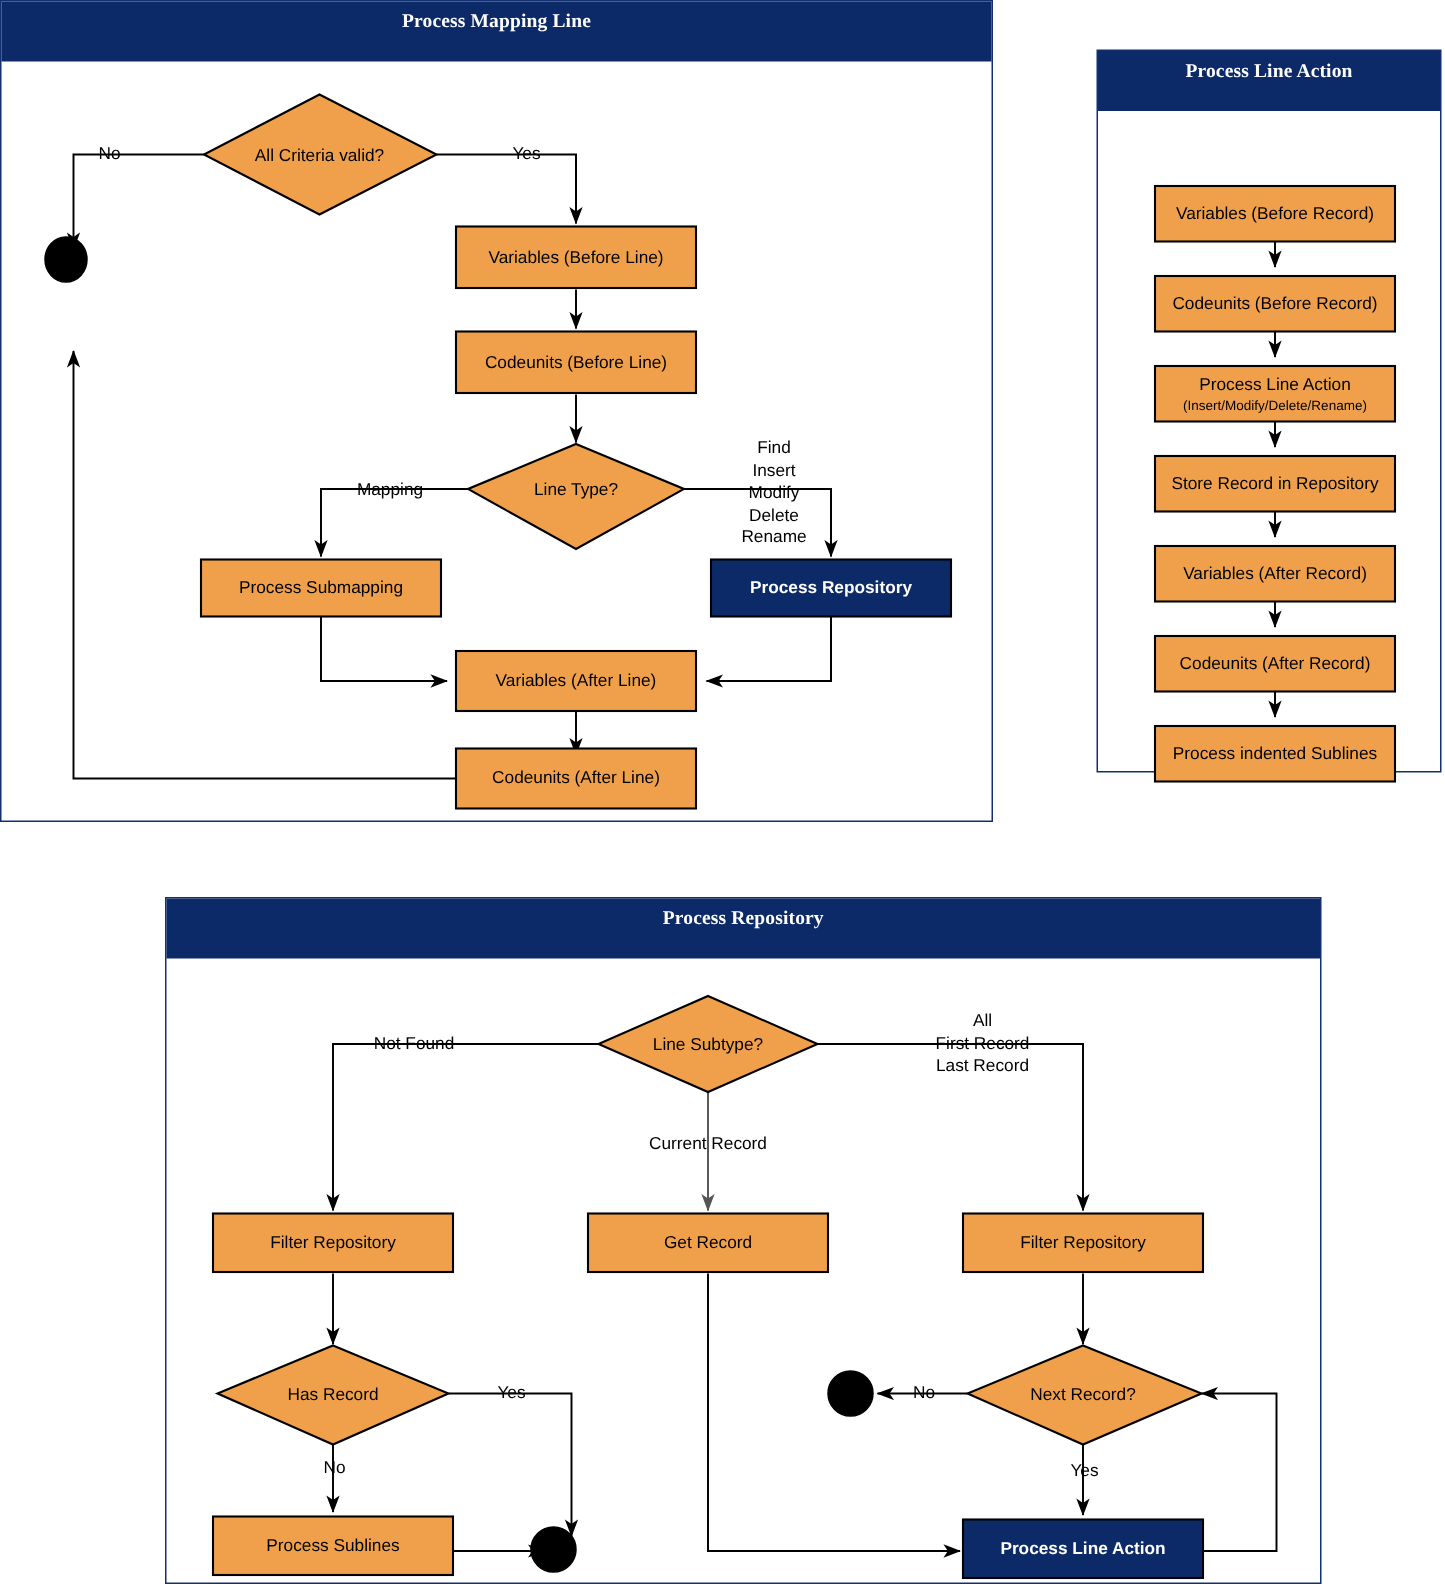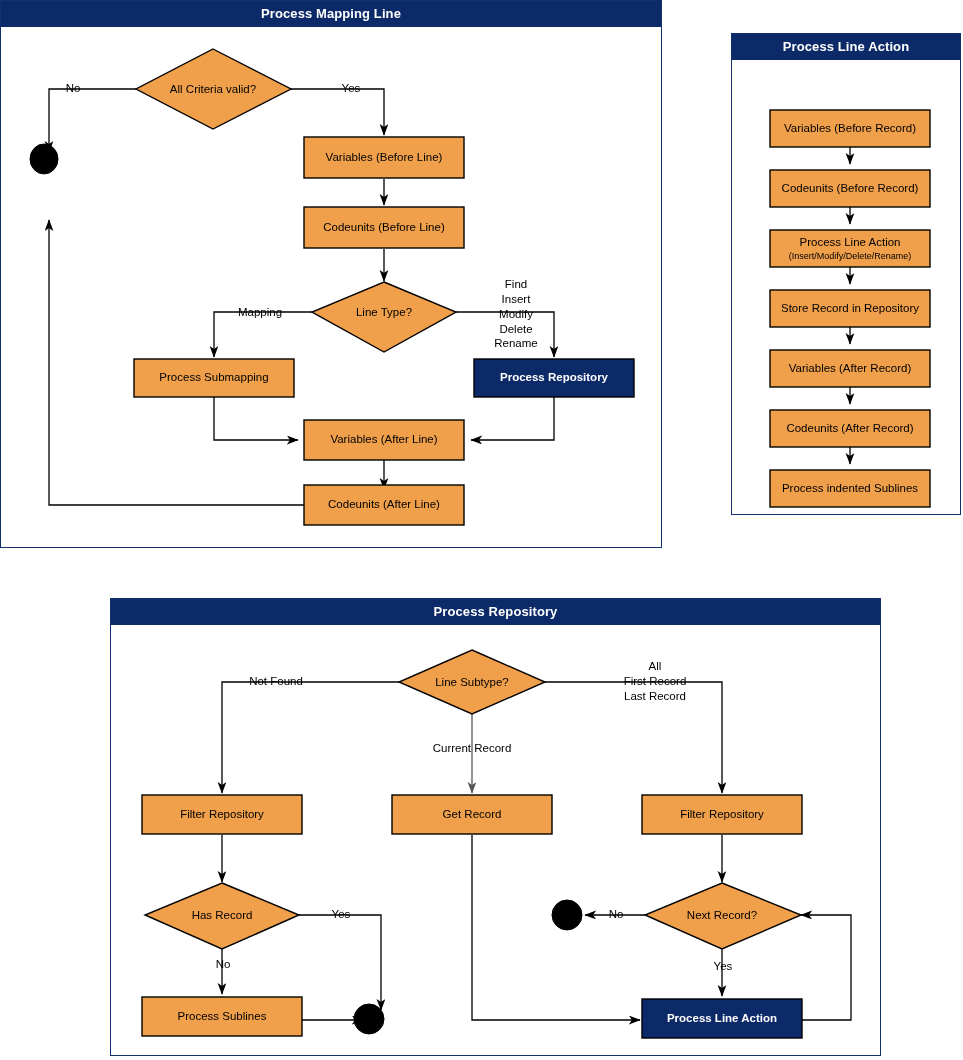--- a/index.html
+++ b/index.html
@@ -20,22 +20,23 @@
     border: 1px solid #13306e;
     background: #ffffff;
   }
   .panel-title {
     background: #0d2a68;
     color: #ffffff;
     font-weight: bold;
     font-size: 13px;
     text-align: center;
     line-height: 26px;
-    height: 26px;
+    height: 40px;
     letter-spacing: 0.1px;
+    font-family: Liberation Serif, serif;
   }
   .panel-body {
     position: relative;
     width: 100%;
   }
   svg { display: block; }
   .node-text {
     font-family: "Liberation Sans", sans-serif;
     font-size: 11.5px;
     fill: #000000;

